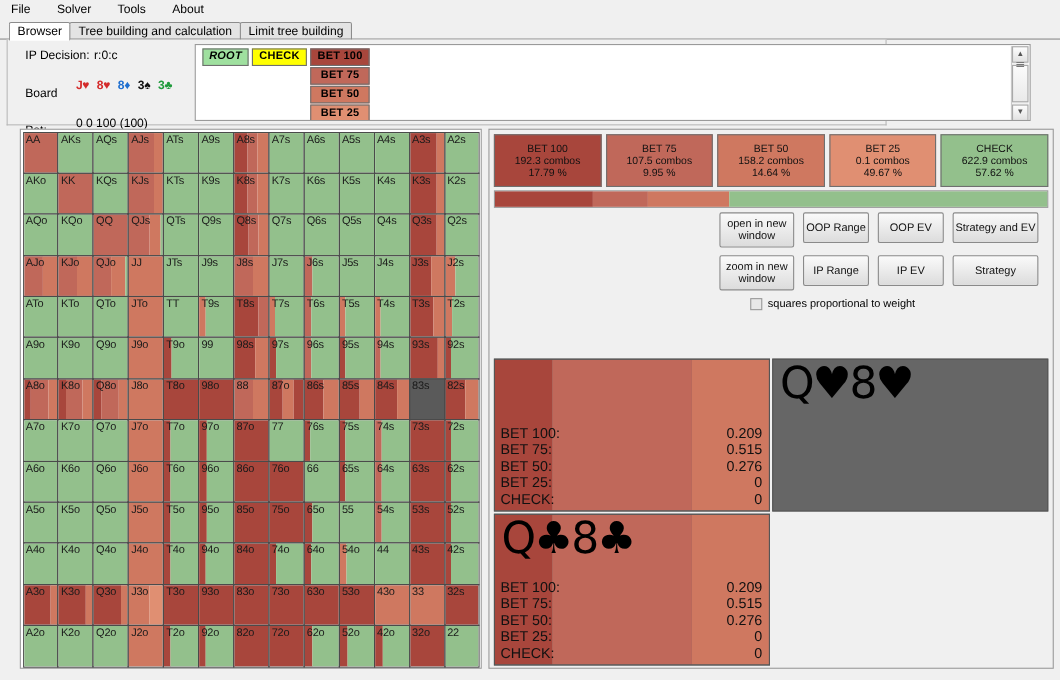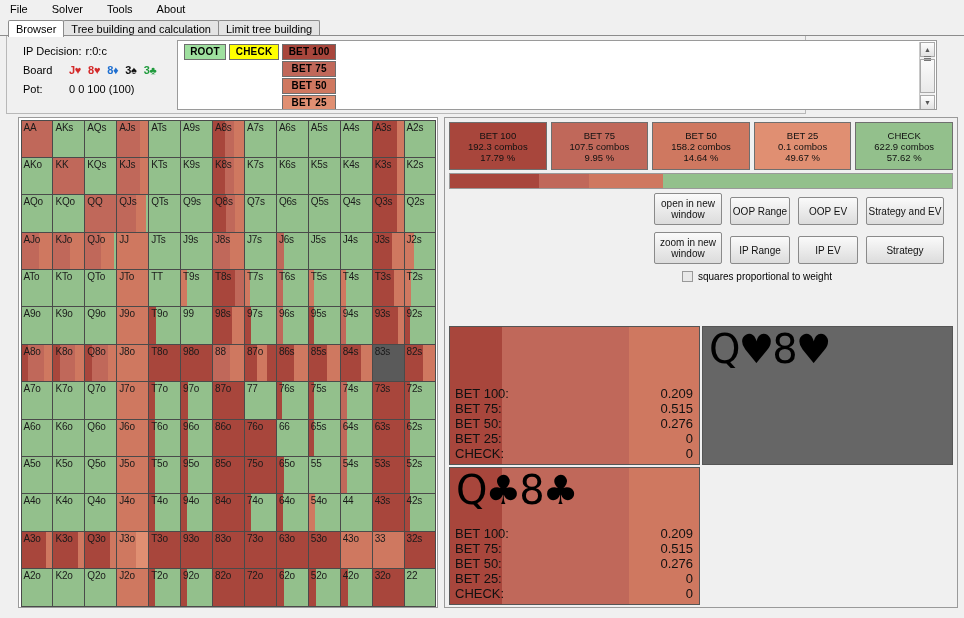--- a/index.html
+++ b/index.html
@@ -25,33 +25,33 @@
     border-radius:2px 2px 0 0;cursor:default;
   }
   .tab.active{background:#fff;position:relative;z-index:3;}
   .tabline{position:absolute;left:0;top:15px;width:964px;height:1px;background:#8c8c8c;}
 
   
   .toppanel{position:absolute;left:6px;top:36px;width:800px;height:78px;background:#f0f0f0;border:1px solid #b8b8b8;border-top:none;box-sizing:border-box;}
 
   .infoblock{position:absolute;left:16px;top:9px;width:160px;}
   .inforow{display:flex;align-items:center;margin-bottom:7px;font-size:11px;}
-  .inforow .lbl{width:46px;}
+  .inforow .lbl{width:46px;margin-top:15px;}
   .card{font-weight:bold;font-size:11px;margin-right:7px;letter-spacing:-0.3px;}
   .c-h{color:#d42a2a;} .c-d{color:#1f6fd0;} .c-s{color:#111;} .c-c{color:#1f9b3c;}
 
   
   .treebox{position:absolute;left:170px;top:4px;width:760px;height:70px;background:#fff;border:1px solid #9a9a9a;box-sizing:border-box;overflow:hidden;}
   .treeinner{position:relative;padding:3px 0 0 6px;}
   .node{
     display:inline-block;text-align:center;font-size:10px;font-weight:bold;
     border:1px solid #6f6f6f;box-sizing:border-box;line-height:12px;padding:1px 0;
     letter-spacing:0.2px;
   }
-  .n-root{width:42px;background:#9fe09f;}
+  .n-root{width:42px;background:#9fe09f;font-style:italic;}
   .n-check-y{width:50px;background:#ffff00;}
   .col-actions{display:inline-block;vertical-align:top;}
   .col-actions .node{display:block;width:54px;margin-bottom:1px;}
 
   
   .vsb{position:absolute;right:1px;top:1px;width:15px;height:68px;background:#f0f0f0;border-left:1px solid #c8c8c8;}
   .vsb .arr{width:15px;height:15px;background:linear-gradient(#fdfdfd,#e2e2e2);border:1px solid #a9a9a9;box-sizing:border-box;display:flex;align-items:center;justify-content:center;font-size:7px;color:#555;}
   .vsb .arr.dn{position:absolute;bottom:0;left:0;}
   .vsb .thumb{position:absolute;top:17px;left:0;width:15px;height:34px;background:linear-gradient(#fbfbfb,#e9e9e9);border:1px solid #a9a9a9;box-sizing:border-box;}
   .vsb .grip{position:absolute;top:14px;left:4px;width:7px;height:5px;
@@ -71,21 +71,21 @@
   .rightwrap{position:absolute;left:444px;top:117px;width:514px;height:491px;background:#f0f0f0;border:1px solid #9a9a9a;box-sizing:border-box;}
 
   .actionrow{position:absolute;left:4px;top:4px;width:504px;height:48px;display:flex;gap:4px;}
   .actbox{flex:1;border:1px solid #6f6f6f;box-sizing:border-box;display:flex;flex-direction:column;align-items:center;justify-content:center;font-size:9px;line-height:11px;text-align:center;color:#111;}
   .actbox .t{font-size:9.5px;}
 
   .freqbar{position:absolute;left:4px;top:55px;width:504px;height:16px;display:flex;border:1px solid #9a9a9a;box-sizing:border-box;}
   .freqbar span{display:block;height:100%;}
 
   .btnpanel{position:absolute;left:209px;top:75px;width:300px;height:105px;}
-  .btnrow{display:flex;gap:8px;margin-bottom:7px;align-items:flex-end;}
+  .btnrow{display:flex;gap:8px;margin-bottom:7px;align-items:flex-start;}
   .btn{
     background:linear-gradient(#fafafa,#dcdcdc);
     border:1px solid #8a8a8a;border-radius:2px;
     font-size:10px;text-align:center;color:#111;
     display:flex;align-items:center;justify-content:center;
     box-sizing:border-box;line-height:11px;cursor:default;
   }
   .btn.wide{width:68px;height:32px;}
   .btn.std{width:60px;height:28px;}
   .btn.big{width:78px;height:28px;}

